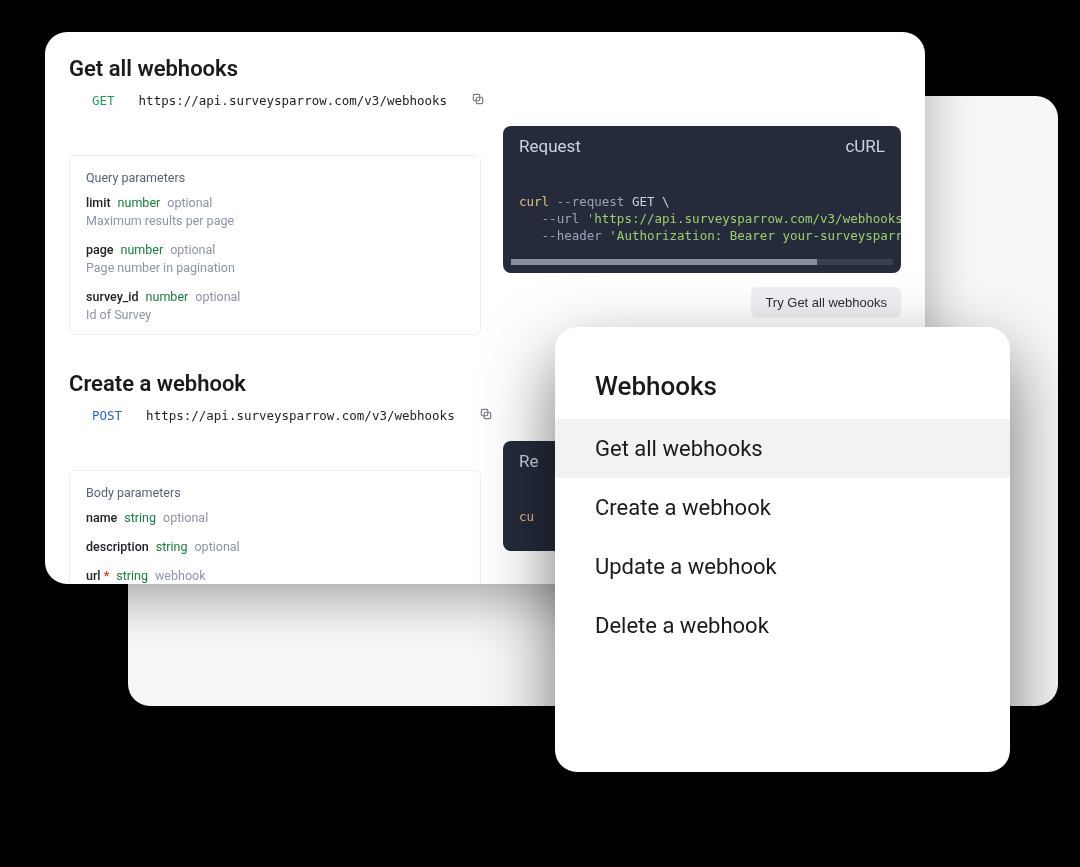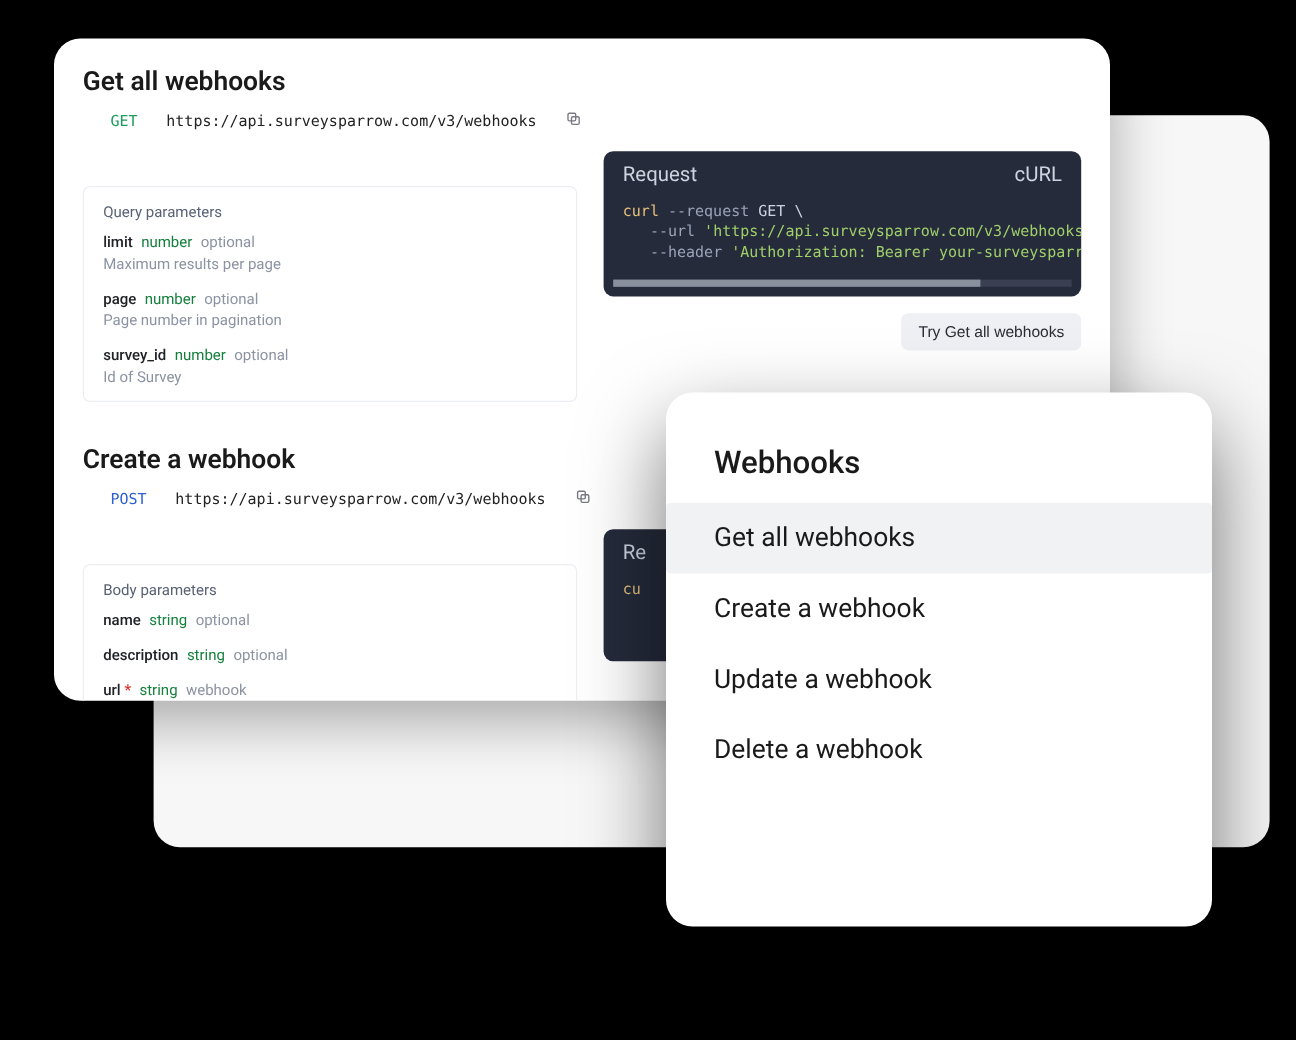--- a/index.html
+++ b/index.html
@@ -26,21 +26,21 @@
   .param-line{display:flex;align-items:baseline;gap:7px;font-size:12.5px;}
   .param-name{color:#202227;font-weight:500;}
   .param-type{color:#15803d;}
   .param-req{color:#8c93a3;}
   .param-desc{font-size:12.5px;color:#8c93a3;margin-top:3px;}
   .asterisk{color:#d93025;}
 
   .code-col{flex:1;min-width:0;}
   .code-box{background:#252b3b;border-radius:8px;color:#cdd3df;font-size:12.5px;overflow:hidden;}
   .code-head{display:flex;justify-content:space-between;padding:10px 16px 12px;font-size:17px;color:#cdd3df;}
-  .code-body{padding:0 16px 14px;font-family:ui-monospace,Menlo,Consolas,monospace;white-space:nowrap;overflow:hidden;line-height:1.35;}
+  .code-body{padding:0 16px 14px;font-family:ui-monospace,Menlo,Consolas,monospace;white-space:nowrap;overflow:hidden;line-height:1.35;margin-top:26px;}
   .tok-cmd{color:#e5c07b;}
   .tok-flag{color:#9aa3b8;}
   .tok-kw{color:#cdd3df;}
   .tok-str{color:#9fcf6a;}
   .code-scroll{height:6px;background:#3a4052;margin:0 8px 8px;position:relative;}
   .code-scroll::before{content:"";position:absolute;left:0;top:0;height:100%;width:80%;background:#88909e;}
   .try-row{display:flex;justify-content:flex-end;margin-top:14px;}
   .try-btn{background:#eef0f3;border:none;border-radius:6px;font-size:13px;color:#2b2e36;padding:8px 14px;cursor:pointer;}
 
   .nav-card{position:absolute;left:555px;top:327px;width:455px;height:445px;background:#fff;border-radius:22px;box-shadow:0 30px 70px rgba(0,0,0,.55);padding:44px 0 30px;}

